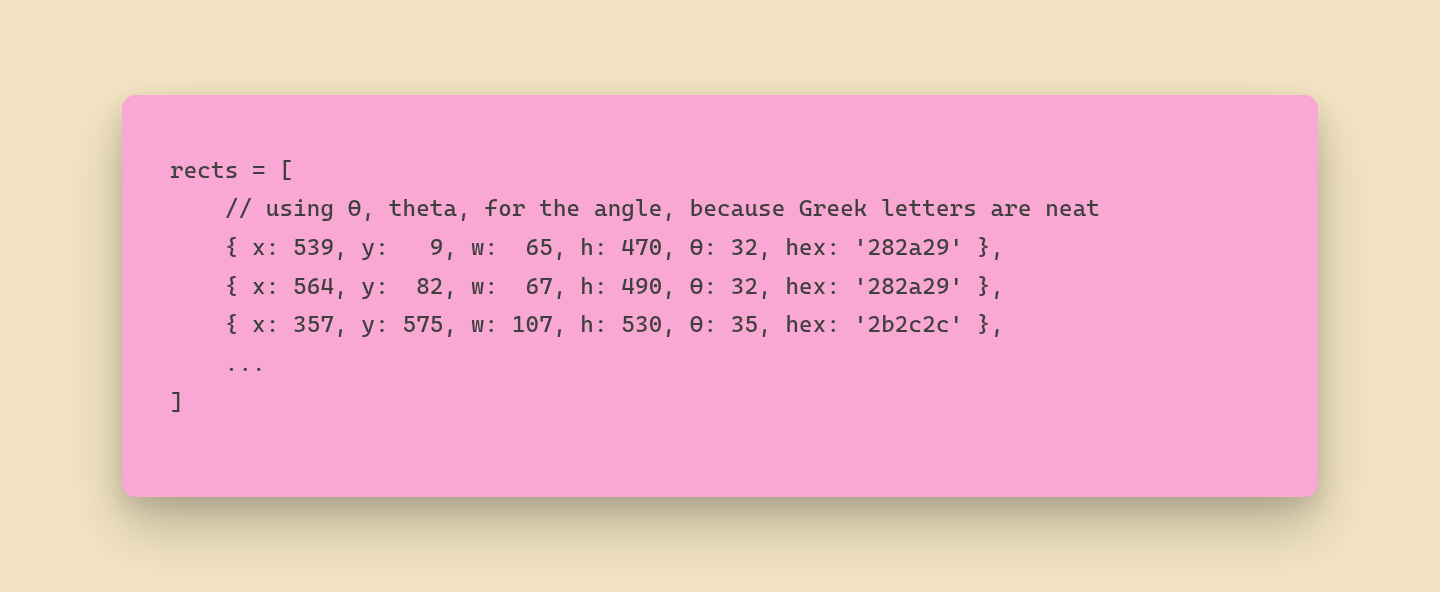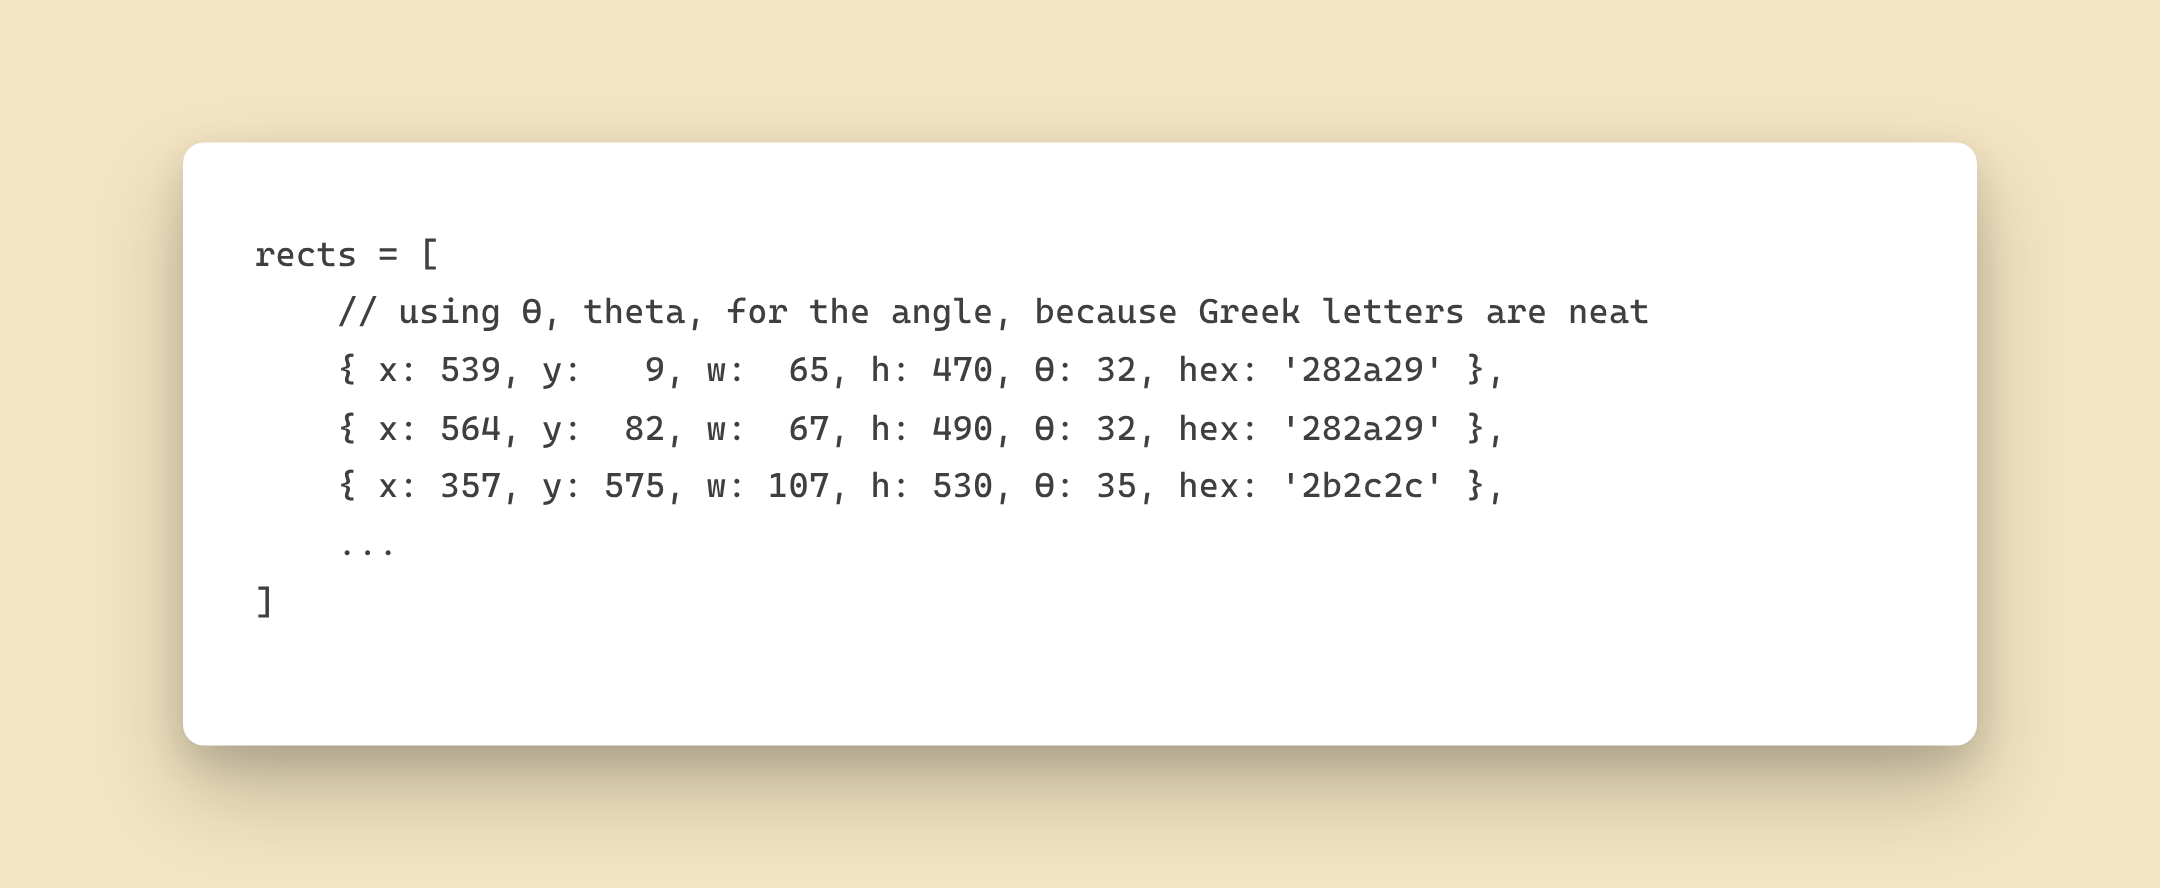--- a/index.html
+++ b/index.html
@@ -10,21 +10,21 @@
     body {
       width: 1440px;
       height: 592px;
       background: #f3e5c3;
       display: flex;
       align-items: center;
       justify-content: center;
       font-family: ui-monospace, "SF Mono", "Cascadia Code", "Menlo", "Consolas", monospace;
     }
     .code-card {
-      background: #ffffff;
+      background: #f9a8d4;
       border-radius: 14px;
       box-shadow: 0 30px 60px rgba(0,0,0,0.22), 0 10px 25px rgba(0,0,0,0.12);
       padding: 56px 48px 76px 48px;
       width: 1196px;
       color: #3f3f3f;
     }
     pre {
       font-family: inherit;
       font-size: 23px;
       line-height: 1.68;

